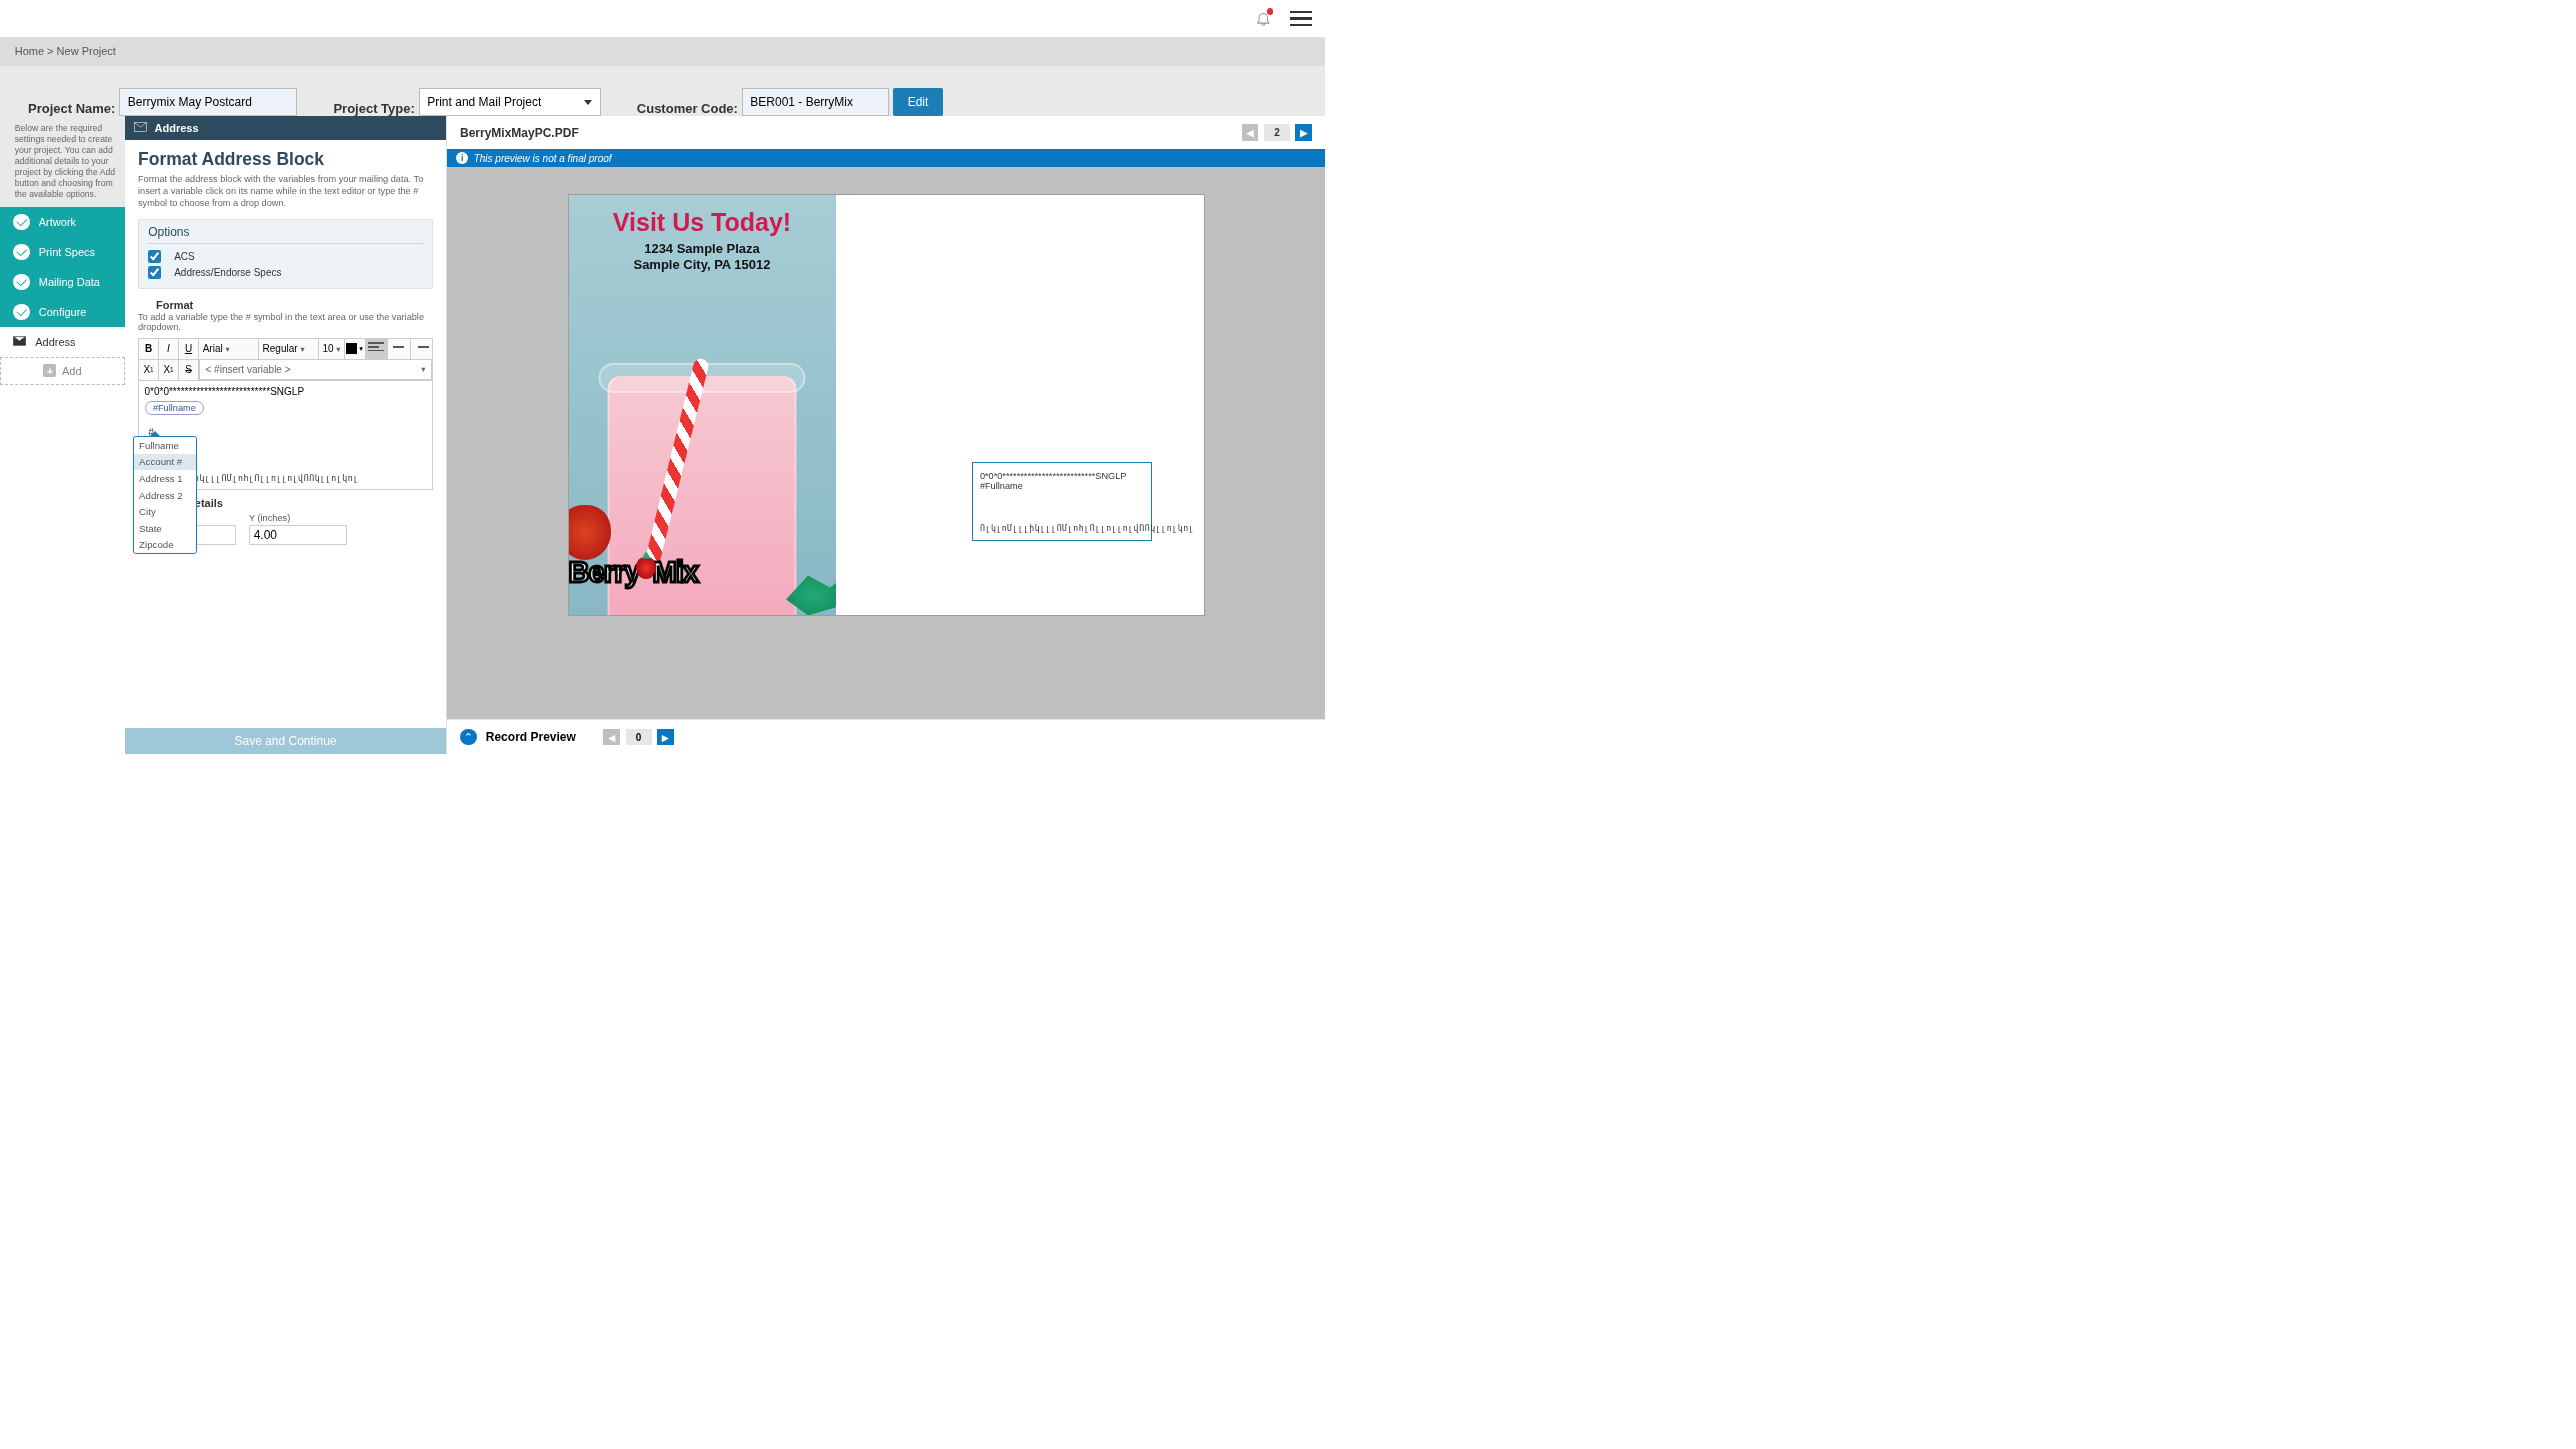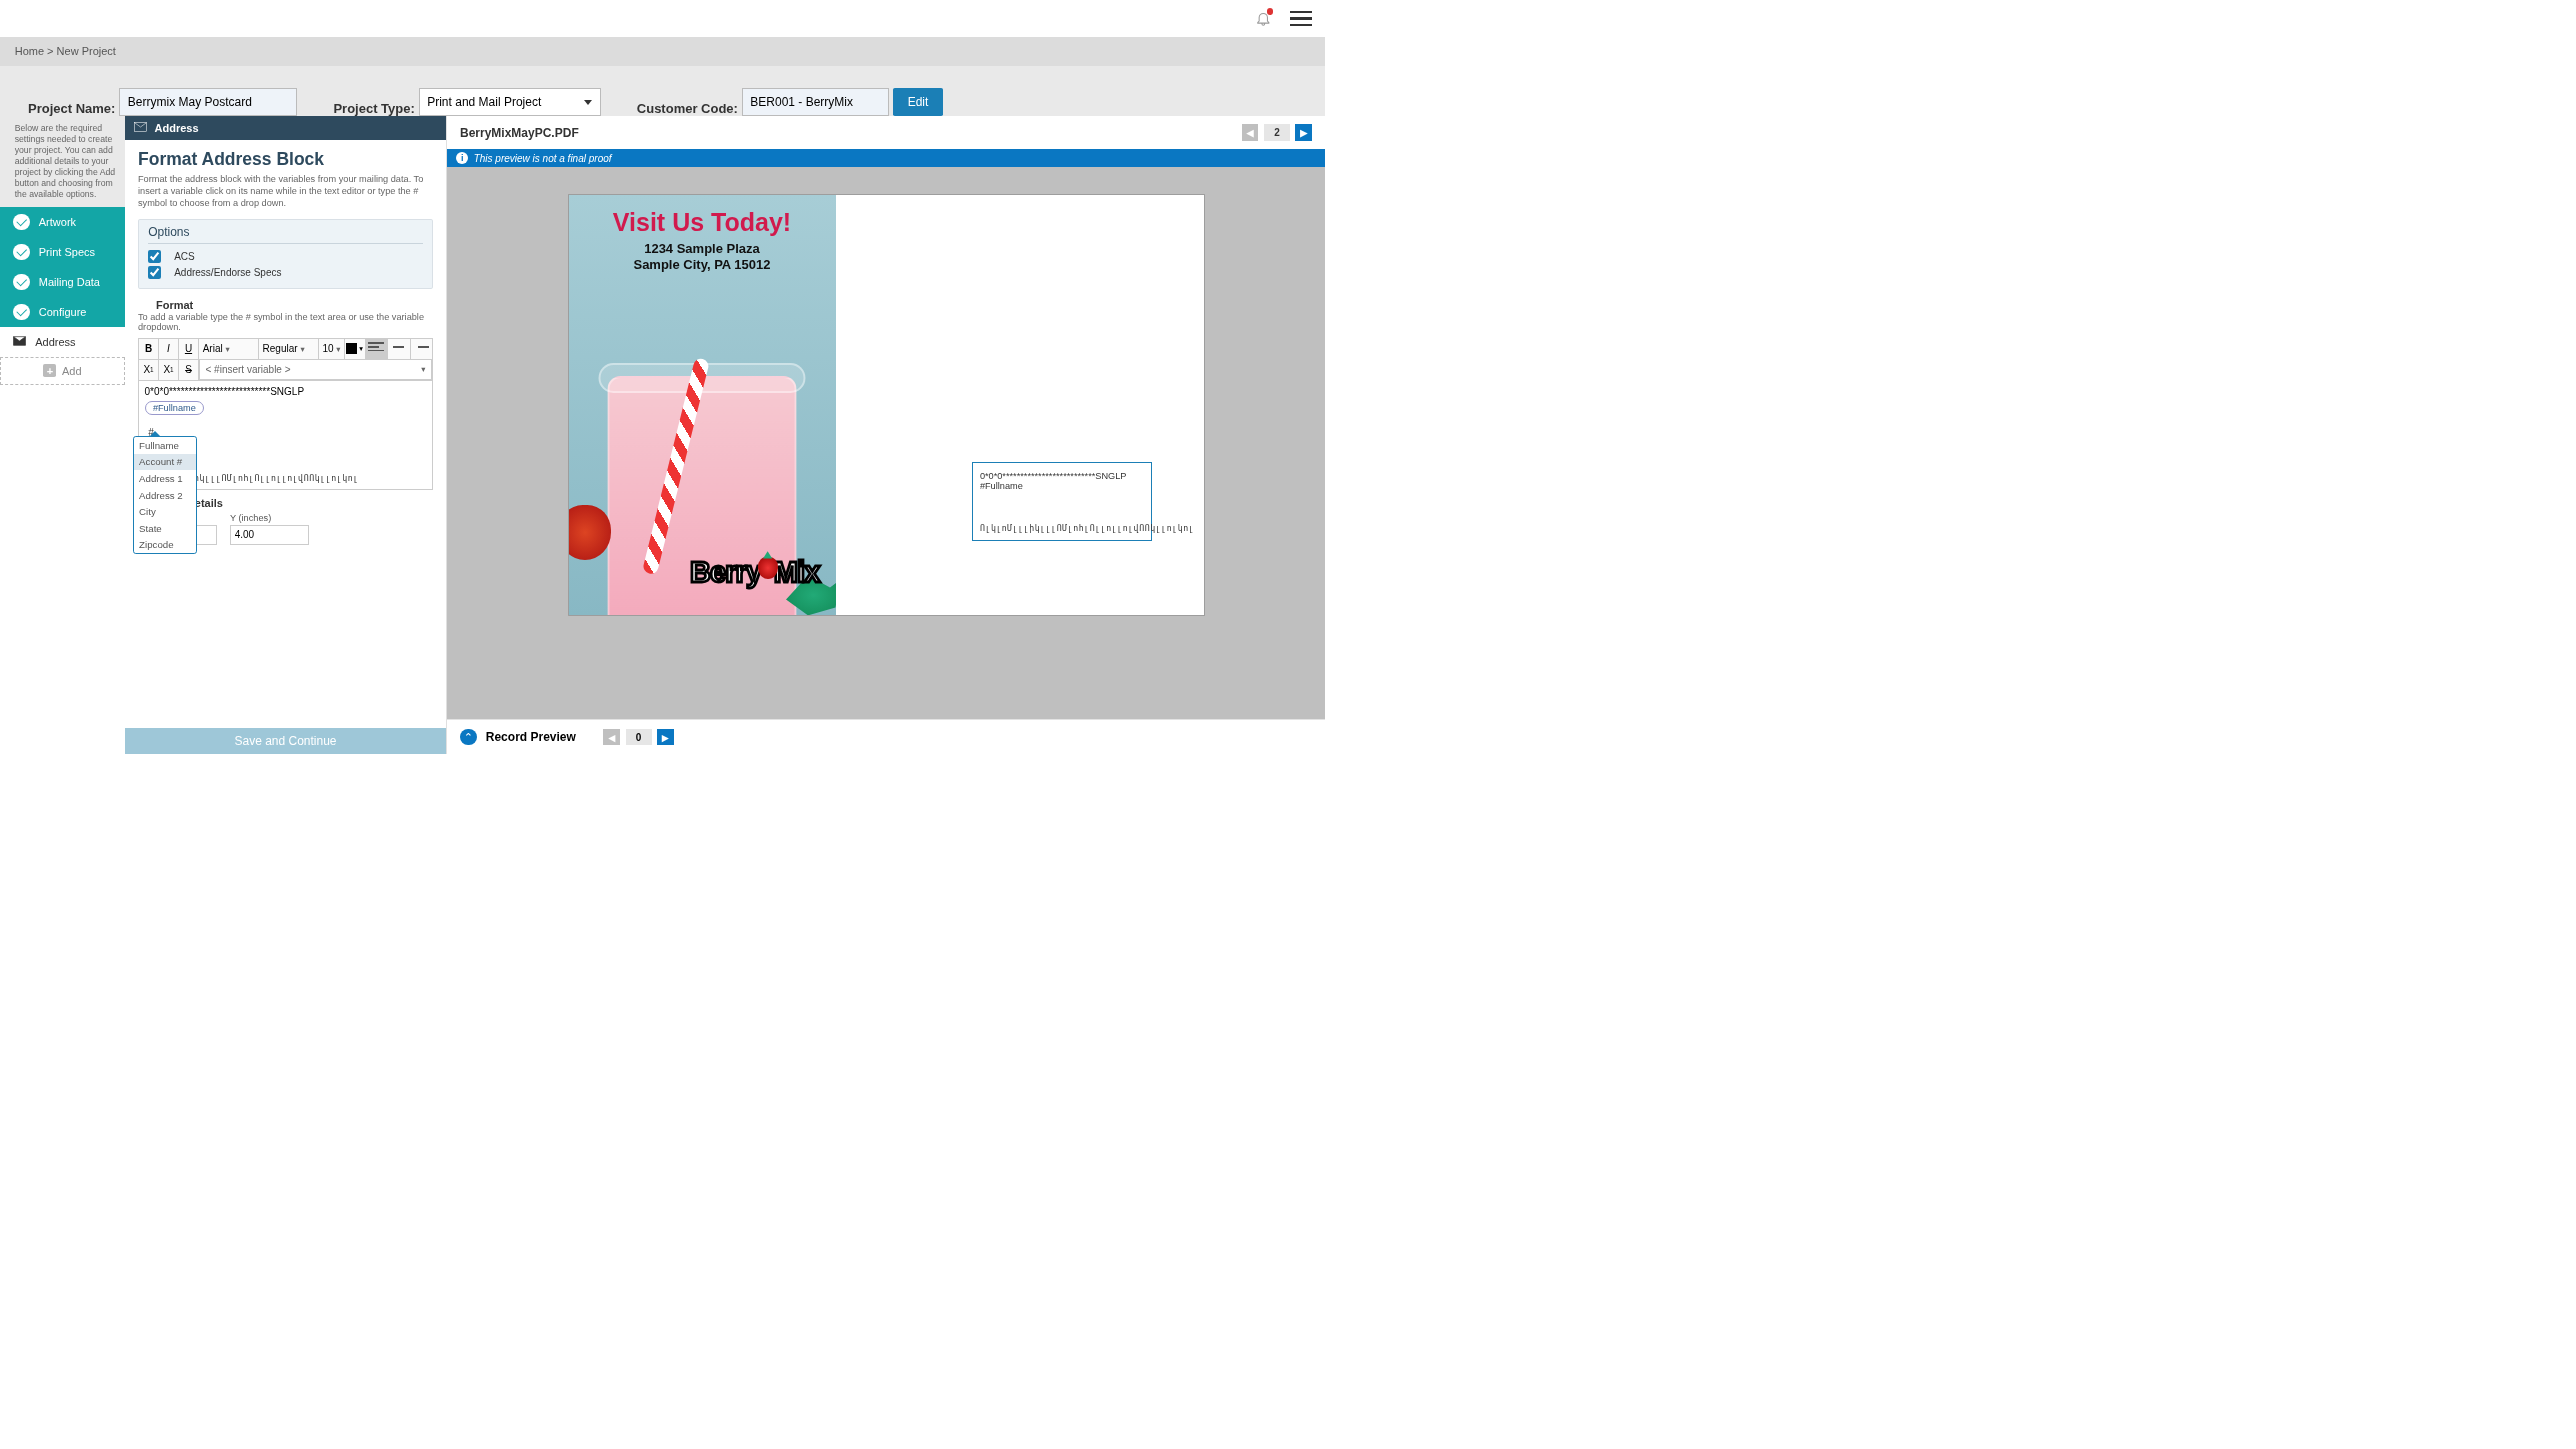--- a/index.html
+++ b/index.html
@@ -75,21 +75,21 @@
 
 .vardrop{ position:absolute; top:55px; left:-6.4px; width:64px; background:#fff; border:0.9px solid #1b7fb6; border-radius:2.8px; font-size:9.7px; z-index:50;}
 .vardrop::before{content:""; position:absolute; top:-5.5px; left:16.6px; border-left:5.5px solid transparent;border-right:5.5px solid transparent;border-bottom:5.5px solid #1b7fb6;}
 .vardrop div{ padding:2.8px 5.5px; color:#555; cursor:pointer;}
 .vardrop div.sel{ background:#dde7ee;}
 
 .loc{ margin-top:7.4px;}
 .loc h4{font-size:11px;font-weight:700;color:#333;}
 .locrow{ display:flex; gap:13px; margin-top:3.7px;}
 .loccol{ display:flex; flex-direction:column; font-size:9.2px; color:#555;}
-.loccol input{ width:79px; height:20px; border:0.9px solid #ccc; padding:0 3.7px; font-size:10px; margin-top:1.8px;}
+.loccol input{ width:98px; height:20px; border:0.9px solid #ccc; padding:0 3.7px; font-size:12px; margin-top:1.8px;}
 
 .savebtn{ background:#9ec7d8; color:#fff; height:26px; border:none; font-size:12px; width:100%;}
 
 
 .preview{ flex:1; background:#f5f5f5; display:flex; flex-direction:column;}
 .pv-head{ background:#fff; height:33px; display:flex; align-items:center; padding:0 13px; font-size:12px; font-weight:600; color:#333;}
 .pv-pager{ margin-left:auto; display:flex; align-items:center; gap:5.5px;}
 .pgbtn{ width:16.6px;height:16.6px; background:#bfbfbf; display:flex;align-items:center;justify-content:center; color:#fff; font-size:9.2px; cursor:pointer;}
 .pgbtn.active{ background:#0a77c2;}
 .pgnum{ width:26px;height:16.6px; background:#e6e6e6; display:flex;align-items:center;justify-content:center; font-size:10px; font-weight:600;}
@@ -99,21 +99,21 @@
 .postcard{ width:635px; height:420px; background:#fff; display:flex; box-shadow:0 0 0 0.9px #999;}
 .pc-left{ width:267px; position:relative; background:linear-gradient(#a7cdd6,#88b8c4); overflow:hidden;}
 .pc-left .headline{ font-family: Impact, "Arial Black", sans-serif; color:#d11a4d; font-size:25px; text-align:center; margin-top:13px; font-weight:900;}
 .pc-left .addr{ color:#111; text-align:center; font-weight:800; font-size:13px; line-height:1.25; margin-top:3.7px; font-family:"Arial Black",sans-serif;}
 .jar{ position:absolute; bottom:0; left:0; right:0; height:294px;}
 .glass{ position:absolute; left:50%; transform:translateX(-50%); bottom:-18.4px; width:189px; height:258px; border-radius:13px 13px 16.6px 16.6px; background:linear-gradient(#f6c9d1,#f3a8bb); border:2.8px solid rgba(255,255,255,.35);}
 .glass::before{content:""; position:absolute; top:-14.7px; left:-11px; right:-11px; height:26px; border:2.8px solid rgba(255,255,255,.4); border-radius:18.4px; background:rgba(255,255,255,.18);}
 .straw{ position:absolute; left:50%; top:-18.4px; width:14.7px; height:221px; background:repeating-linear-gradient(45deg,#e33 0 9.2px,#fff 9.2px 18.4px); transform:translateX(-50%) rotate(14deg); transform-origin:top; border-radius:7.4px;}
 .berry{position:absolute; bottom:55px; left:-9.2px; width:52px;height:55px;background:radial-gradient(#d42,#a11); border-radius:50% 50% 55% 55%;}
 .leaf{position:absolute; bottom:0; right:-5.5px; width:55px;height:40px; background:radial-gradient(#2a7,#185); clip-path:polygon(0 60%,40% 0,80% 30%,100% 10%,90% 80%,40% 100%);}
-.logo{ position:absolute; bottom:26px; left:0; right:16px; text-align:right;}
+.logo{ position:absolute; bottom:26px; left:0; right:16px; text-align:left;}
 .logo span{ font-family:Impact,"Arial Black",sans-serif; font-size:29px; color:#fff; -webkit-text-stroke:2.8px #000; font-weight:900; letter-spacing:-0.9px;}
 .logo .bicon{ display:inline-block; width:20px;height:22px;background:radial-gradient(#e33,#900);border-radius:50% 50% 60% 60%; vertical-align:3.7px; margin:0 -3.7px; position:relative;}
 .logo .bicon::before{content:"";position:absolute;top:-5.5px;left:5.5px;width:9.2px;height:7.4px;background:#2a7;clip-path:polygon(0 100%,50% 0,100% 100%);}
 
 .pc-right{ flex:1; position:relative;}
 .addrblk{ position:absolute; right:52px; top:267px; width:180px; height:79px; border:0.9px solid #1b7fb6; padding:7.4px; font-size:9.2px; color:#333;}
 .addrblk .bc{ position:absolute; bottom:7.4px; left:7.4px; font-family:monospace; font-size:8.3px; letter-spacing:0.5px;}
 
 .pv-foot{ background:#fff; height:35px; display:flex; align-items:center; padding:0 13px; gap:9.2px; font-size:12px; border-top:0.9px solid #e3e3e3;}
 .pv-foot .expand{ width:16.6px;height:16.6px;border-radius:50%;background:#0a77c2;color:#fff;display:flex;align-items:center;justify-content:center;font-size:11px;}

